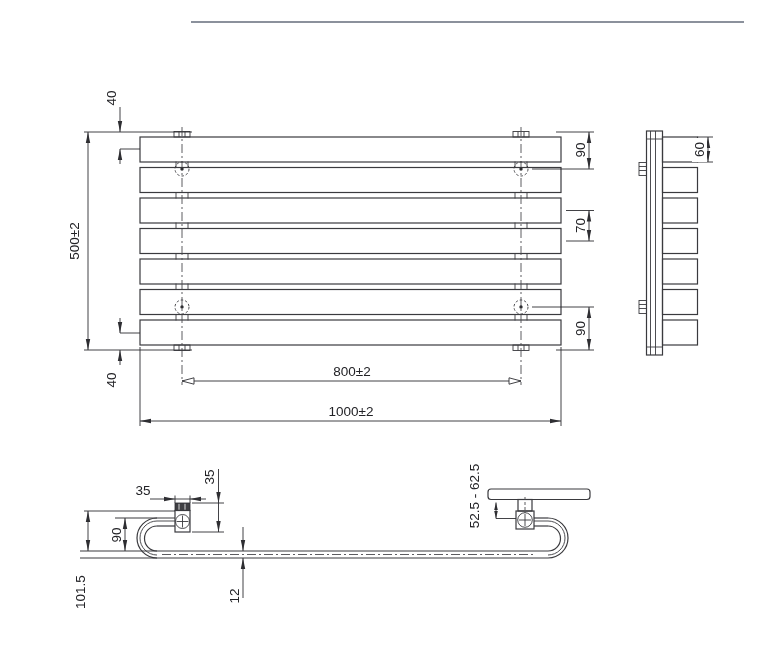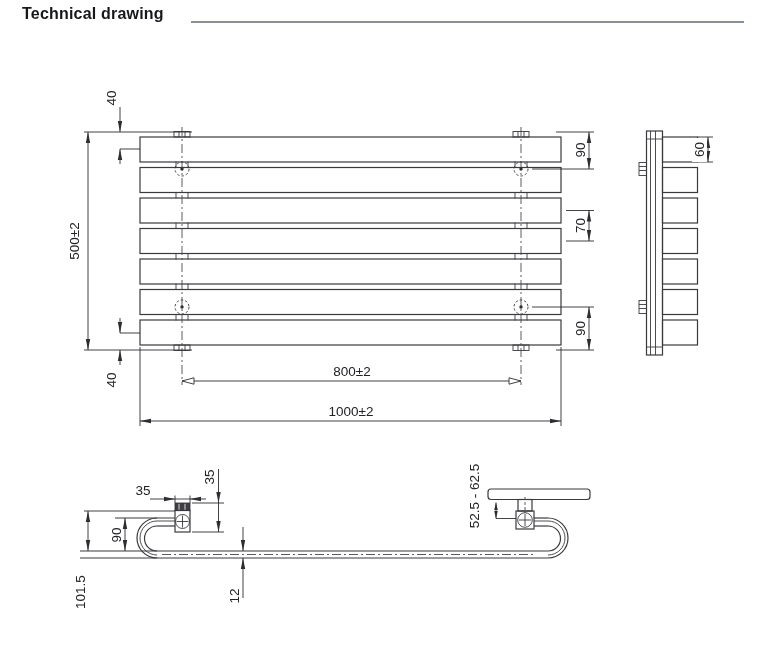--- a/index.html
+++ b/index.html
@@ -15,21 +15,20 @@
   .dim{stroke:#2e2e32;stroke-width:0.9;fill:none;}
   .cl{stroke:#4a4a4e;stroke-width:0.9;fill:none;stroke-dasharray:9 3 2 3;}
   .dash{stroke:#4a4a4e;stroke-width:0.9;fill:none;stroke-dasharray:3 2;}
   .arr{fill:#2e2e32;stroke:none;}
   .arro{fill:#ffffff;stroke:#2e2e32;stroke-width:0.9;}
 </style>
 </head>
 <body>
 
 <div class="canvas">
-  <div class="title">Technical drawing</div>
   <div class="title-rule"></div>
 
   <svg width="760" height="655" viewBox="0 0 760 655">
 
     <g>
       <g id="gen-front-panels">
           <rect x="140" y="137" width="421" height="25" class="obj"></rect>
           <rect x="140" y="167.5" width="421" height="25" class="obj"></rect>
           <rect x="140" y="198" width="421" height="25" class="obj"></rect>
           <rect x="140" y="228.5" width="421" height="25" class="obj"></rect>

